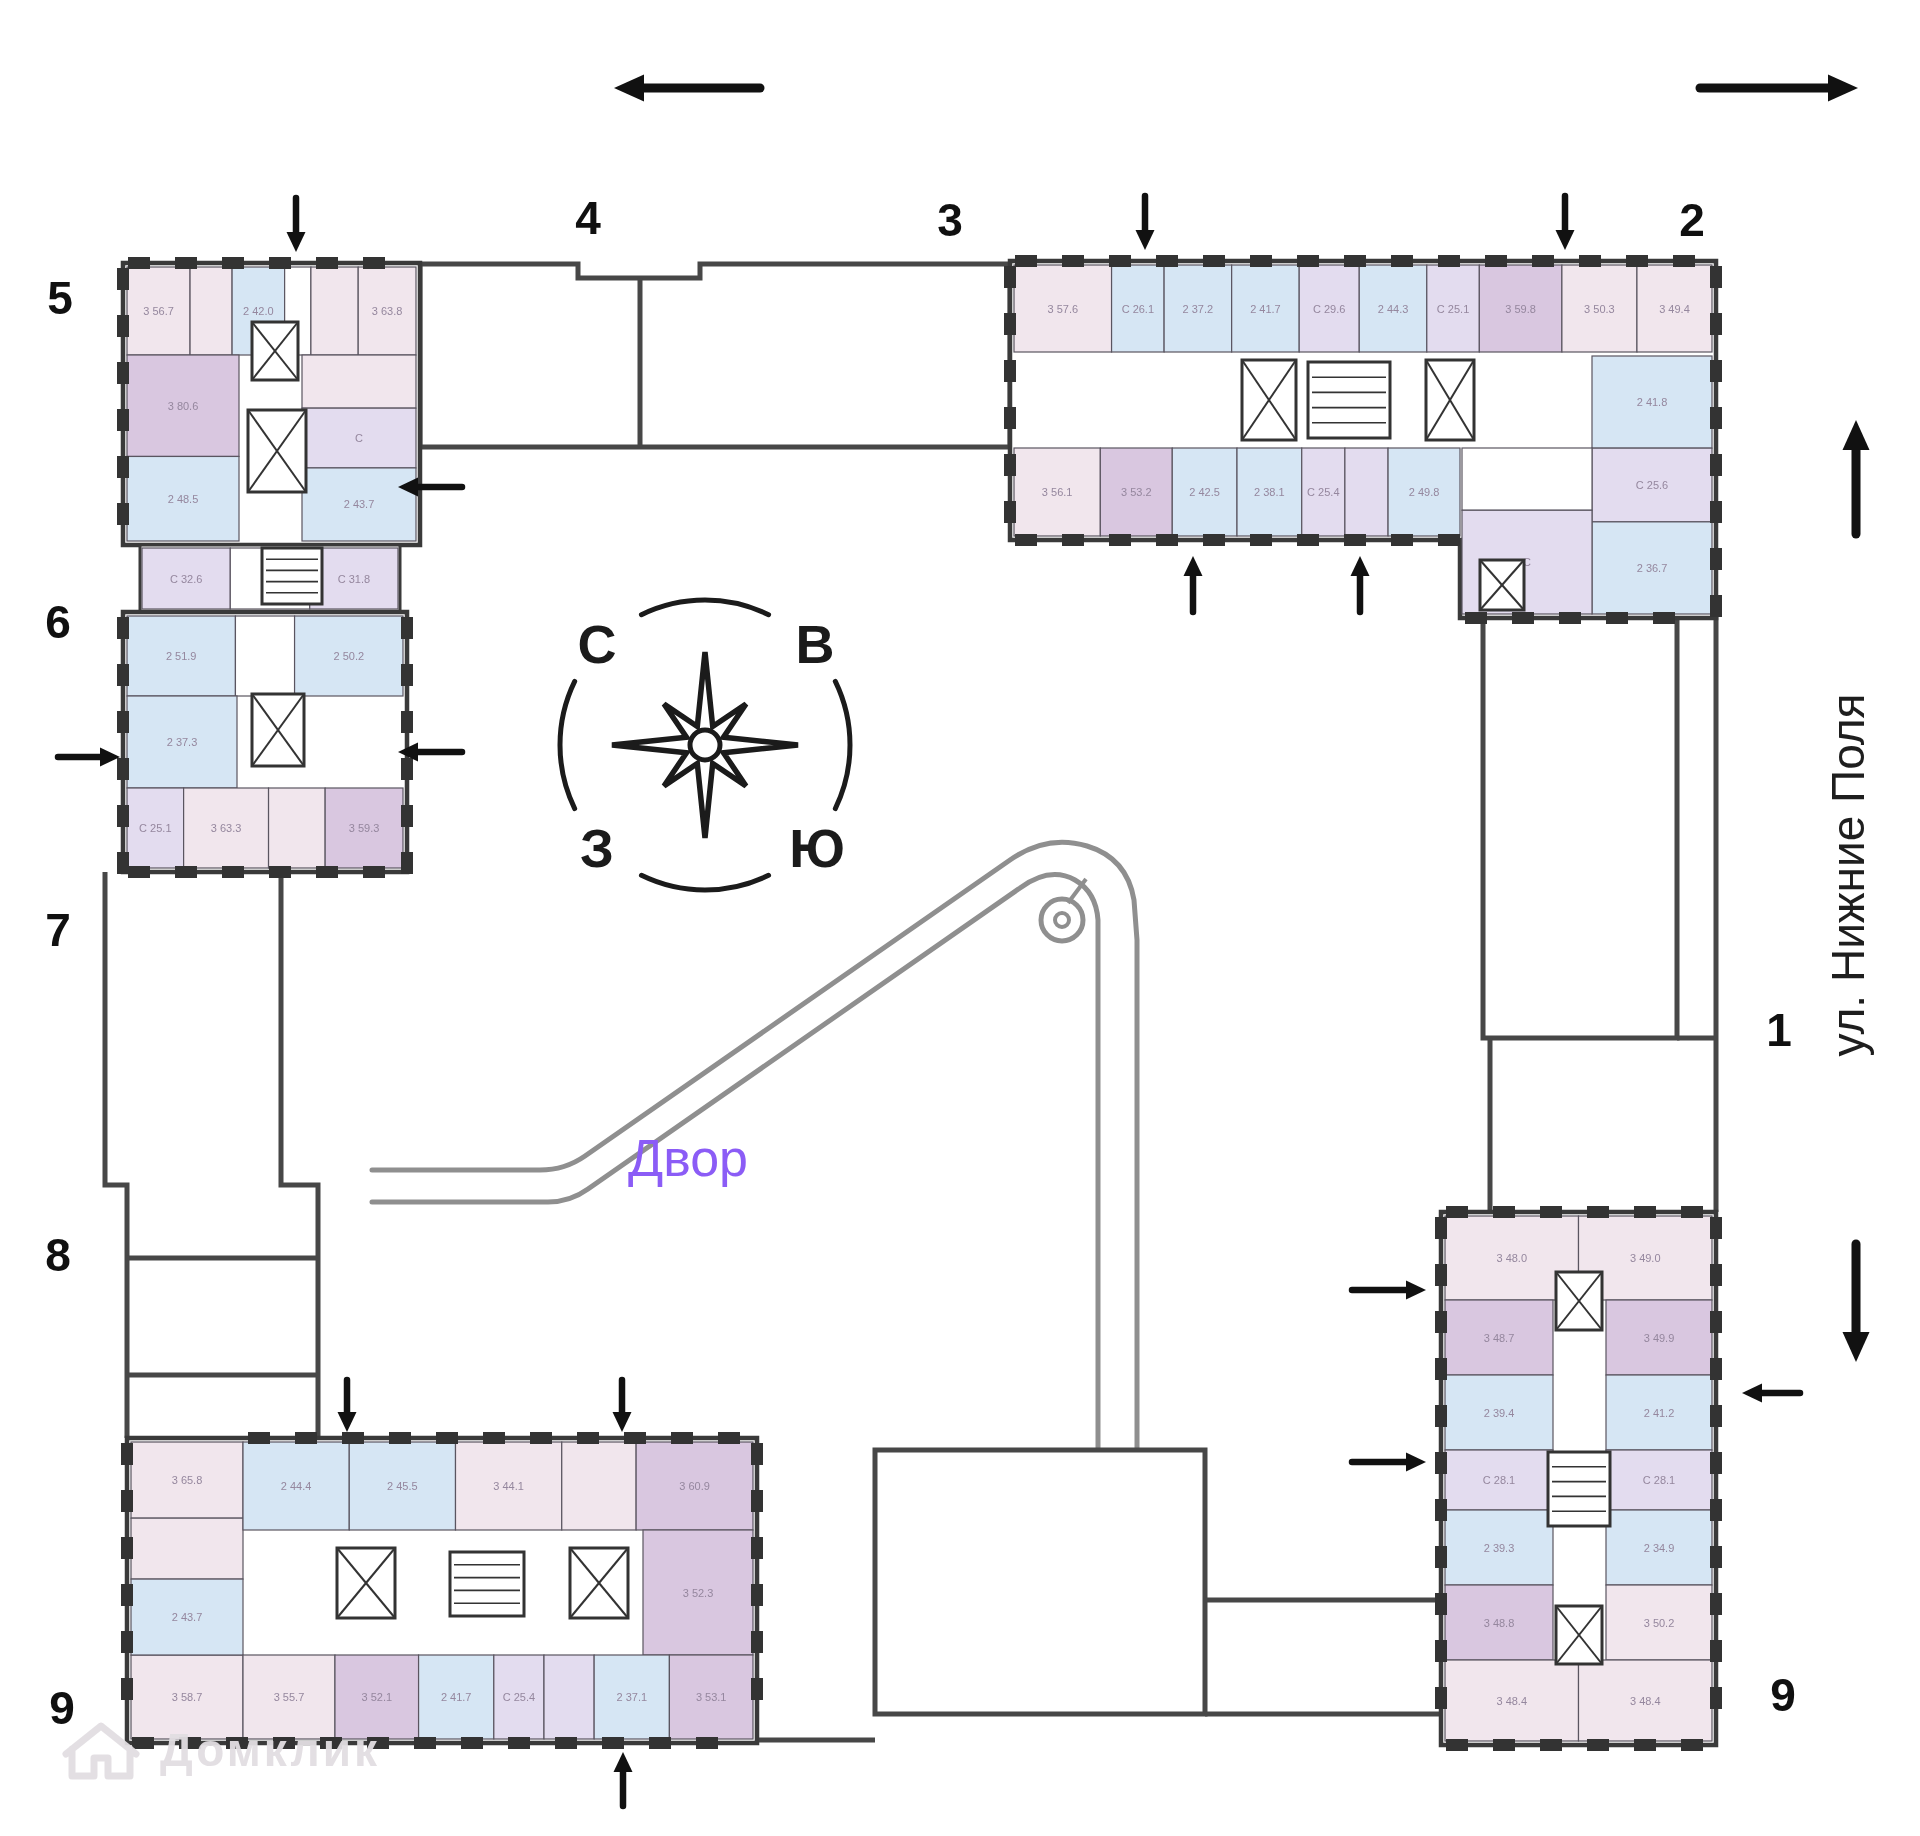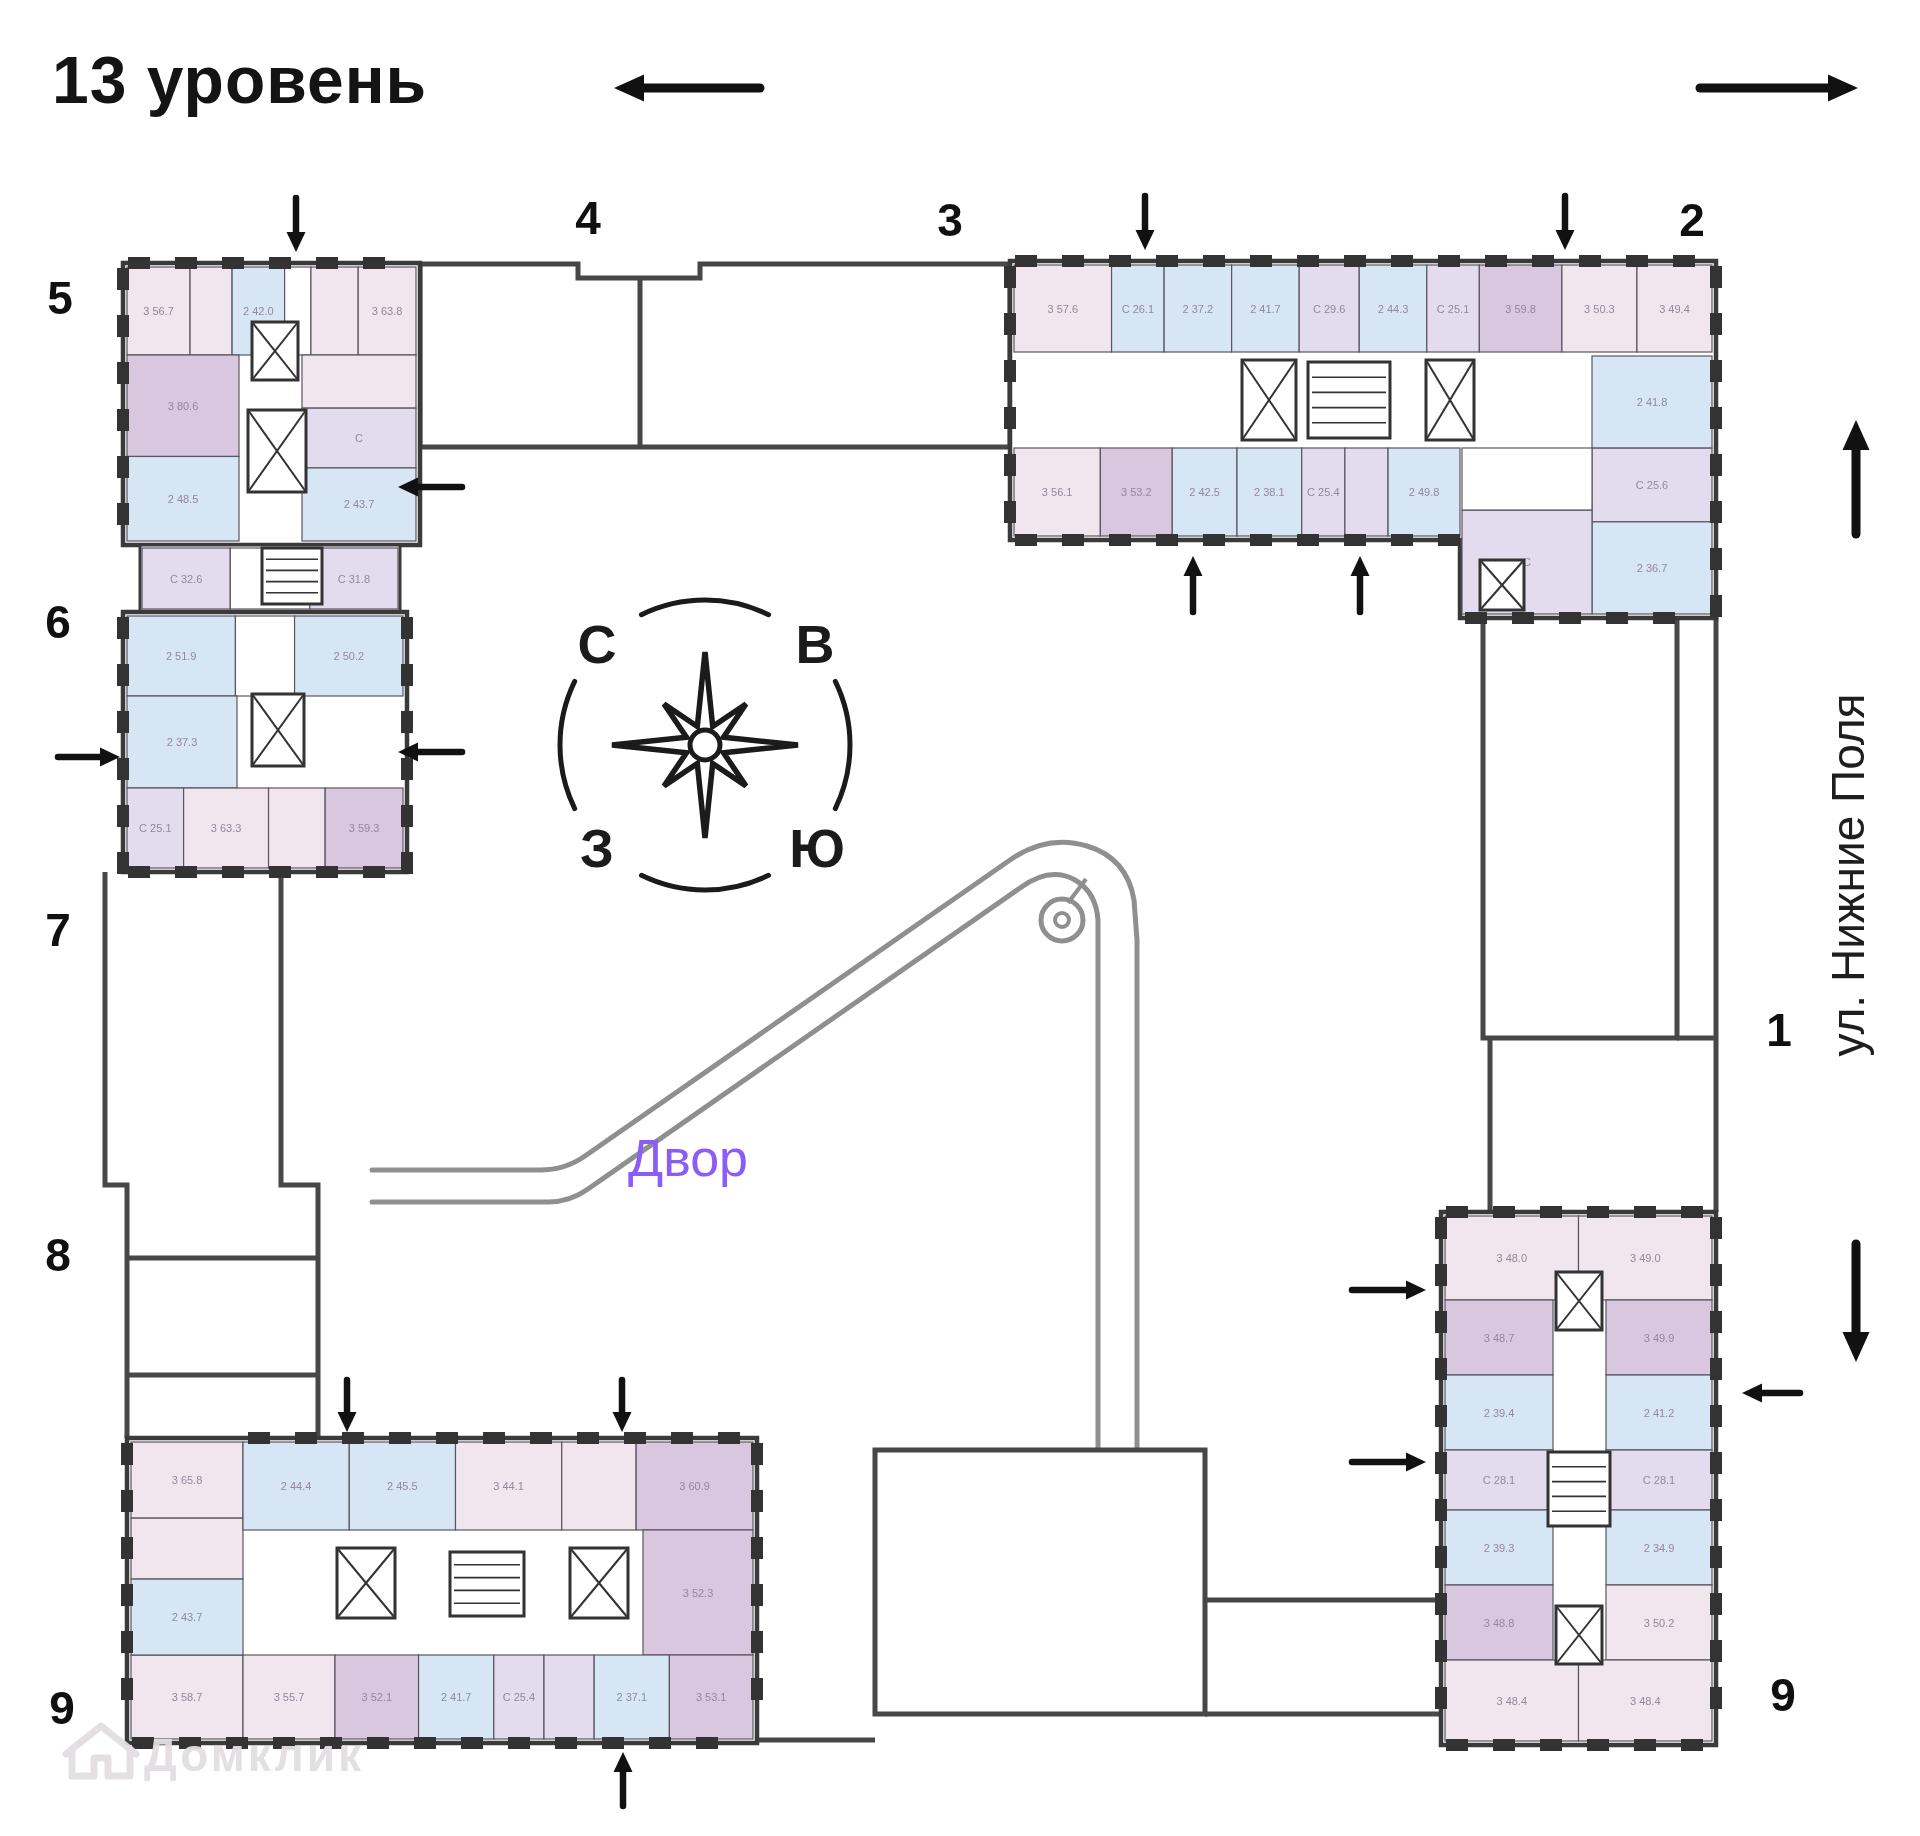--- a/index.html
+++ b/index.html
@@ -6,21 +6,21 @@
   .stage{position:relative;width:1920px;height:1836px;background:#fff;overflow:hidden;
          font-family:"Liberation Sans",sans-serif;}
   .stage *{box-sizing:border-box;}
   #plan{position:absolute;left:0;top:0;}
   .title{position:absolute;left:52px;top:42px;font-size:66px;font-weight:700;color:#141414;letter-spacing:1px;}
   .street-top{position:absolute;left:1018px;top:40px;width:570px;text-align:center;font-size:47px;font-weight:500;color:#1e1e1e;}
   .street-right{position:absolute;left:1848px;top:875px;transform:translate(-50%,-50%) rotate(-90deg);
                 white-space:nowrap;font-size:46px;font-weight:500;color:#1e1e1e;}
   .courtyard{position:absolute;left:688px;top:1158px;transform:translate(-50%,-50%);font-size:52px;color:#8b5cf6;}
   .sec{position:absolute;transform:translate(-50%,-50%);font-size:46px;font-weight:700;color:#101010;}
-  .watermark{position:absolute;left:58px;top:1718px;display:flex;align-items:flex-end;opacity:.95;}
+  .watermark{position:absolute;left:58px;top:1718px;display:flex;align-items:center;gap:16px;opacity:.95;}
   .watermark span{font-size:46px;font-weight:700;color:#e2dee2;letter-spacing:3px;}
   #compass{position:absolute;left:545px;top:585px;}
 </style>
 </head>
 <body>
 
 <div class="stage">
 
   <svg id="plan" width="1920" height="1836" viewBox="0 0 1920 1836">
       <path d="M372,1170 H540 Q565,1170 585,1156 L1010,860 Q1047,834 1087,846 Q1127,858 1134,900 L1137,940 V1448" fill="none" stroke="#8f8f8f" stroke-width="5" stroke-linecap="round"></path>
@@ -410,21 +410,20 @@
       <line x1="623" y1="1806" x2="623" y2="1772" stroke="#111" stroke-width="6.5" stroke-linecap="round"></line>
       <polygon points="623,1752 632.5,1772 613.5,1772" fill="#111"></polygon>
       <line x1="1352" y1="1290" x2="1406" y2="1290" stroke="#111" stroke-width="6.5" stroke-linecap="round"></line>
       <polygon points="1426,1290 1406,1299.5 1406,1280.5" fill="#111"></polygon>
       <line x1="1352" y1="1462" x2="1406" y2="1462" stroke="#111" stroke-width="6.5" stroke-linecap="round"></line>
       <polygon points="1426,1462 1406,1471.5 1406,1452.5" fill="#111"></polygon>
       <line x1="1800" y1="1393" x2="1762" y2="1393" stroke="#111" stroke-width="6.5" stroke-linecap="round"></line>
       <polygon points="1742,1393 1762,1383.5 1762,1402.5" fill="#111"></polygon>
     </svg>
 
-  <div class="title">13 уровень</div>
   <div class="street-right">ул. Нижние Поля</div>
   <div class="courtyard">Двор</div>
 
   <div class="sec" style="left: 1779px; top: 1030px;">1</div>
   <div class="sec" style="left: 1692px; top: 220px;">2</div>
   <div class="sec" style="left: 950px; top: 220px;">3</div>
   <div class="sec" style="left: 588px; top: 218px;">4</div>
   <div class="sec" style="left: 60px; top: 298px;">5</div>
   <div class="sec" style="left: 58px; top: 622px;">6</div>
   <div class="sec" style="left: 58px; top: 930px;">7</div>

